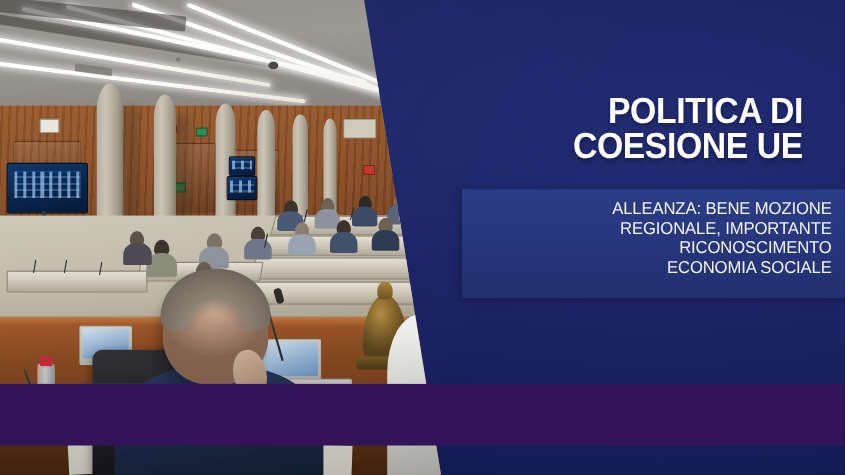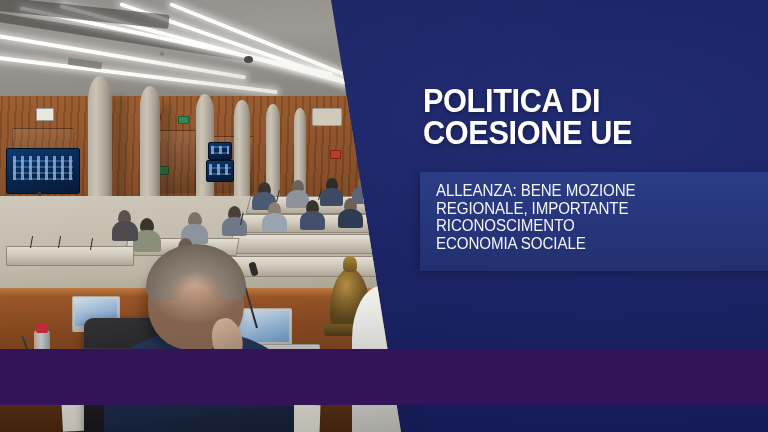--- a/index.html
+++ b/index.html
@@ -7,20 +7,21 @@
     padding: 0;
     background: #000;
   }
   #stage {
     position: relative;
     width: 768px;
     height: 432px;
     overflow: hidden;
     font-family: "Liberation Sans", sans-serif;
     background: #182060;
+    text-align: right;
   }
 
   
   .navy-bg {
     position: absolute;
     inset: 0;
     background:
       radial-gradient(120% 95% at 78% 28%, #222c72 0%, #1b2365 42%, #151c57 72%, #101648 100%);
   }
   .navy-sheen {

